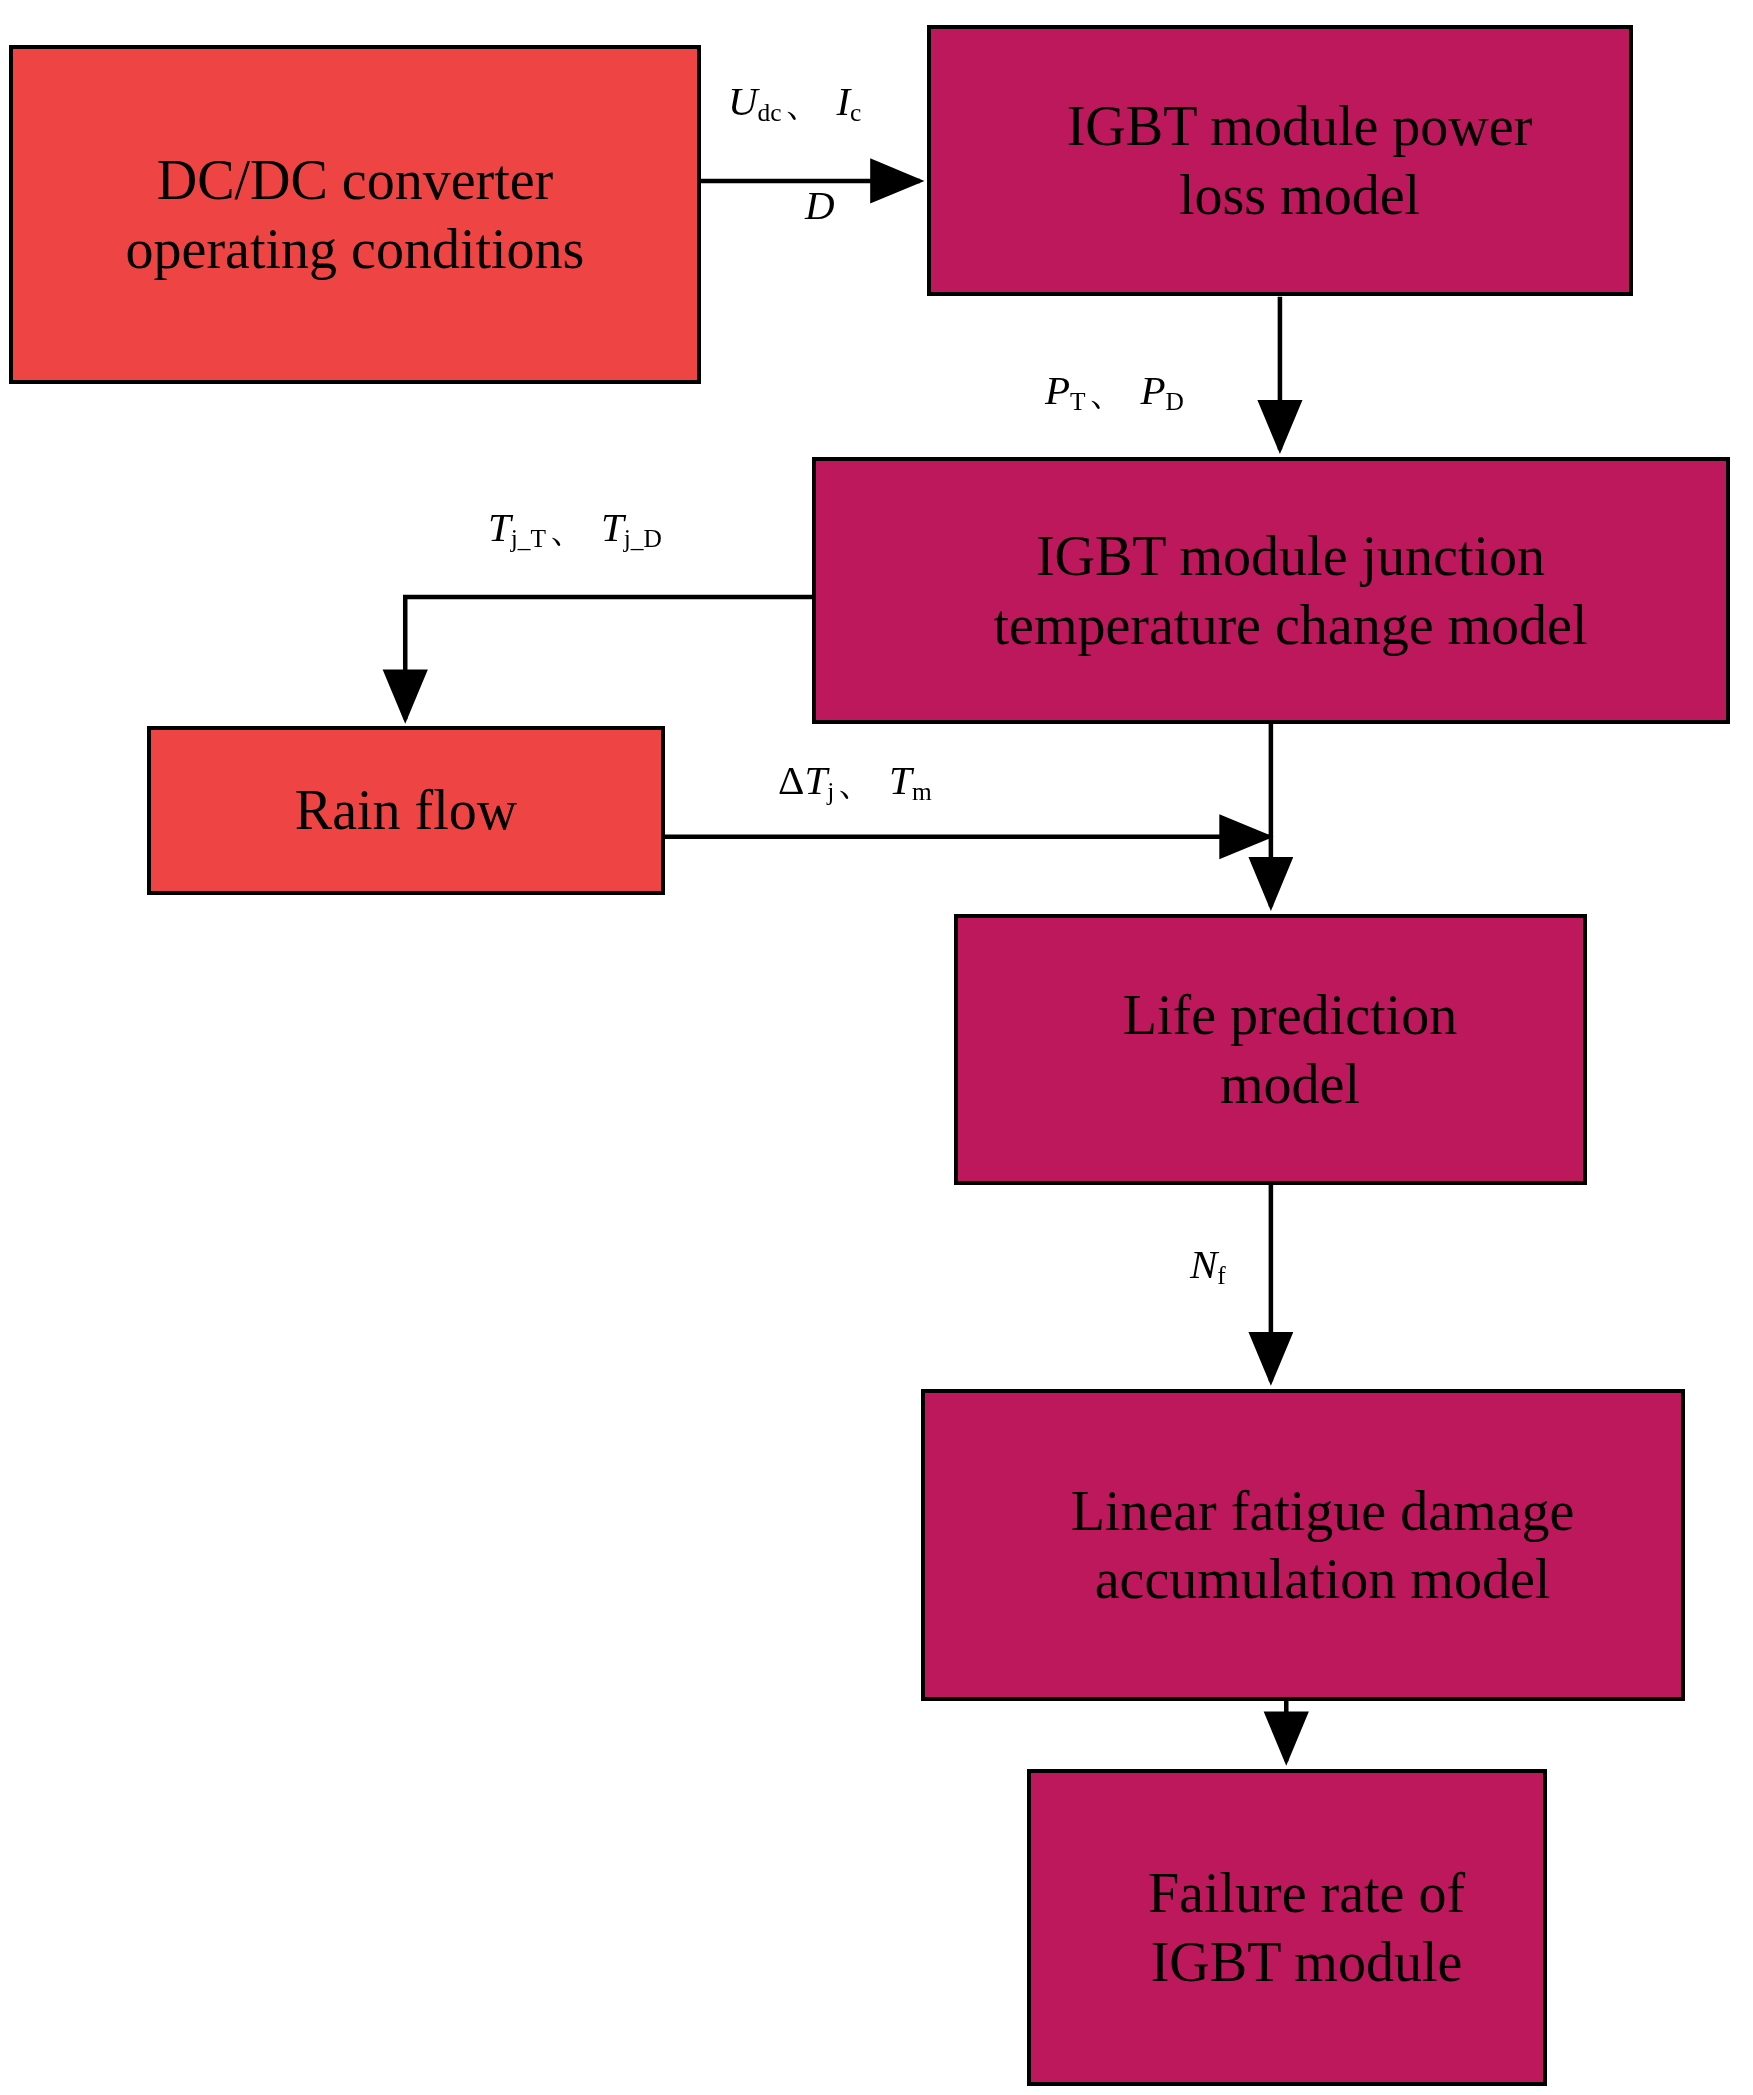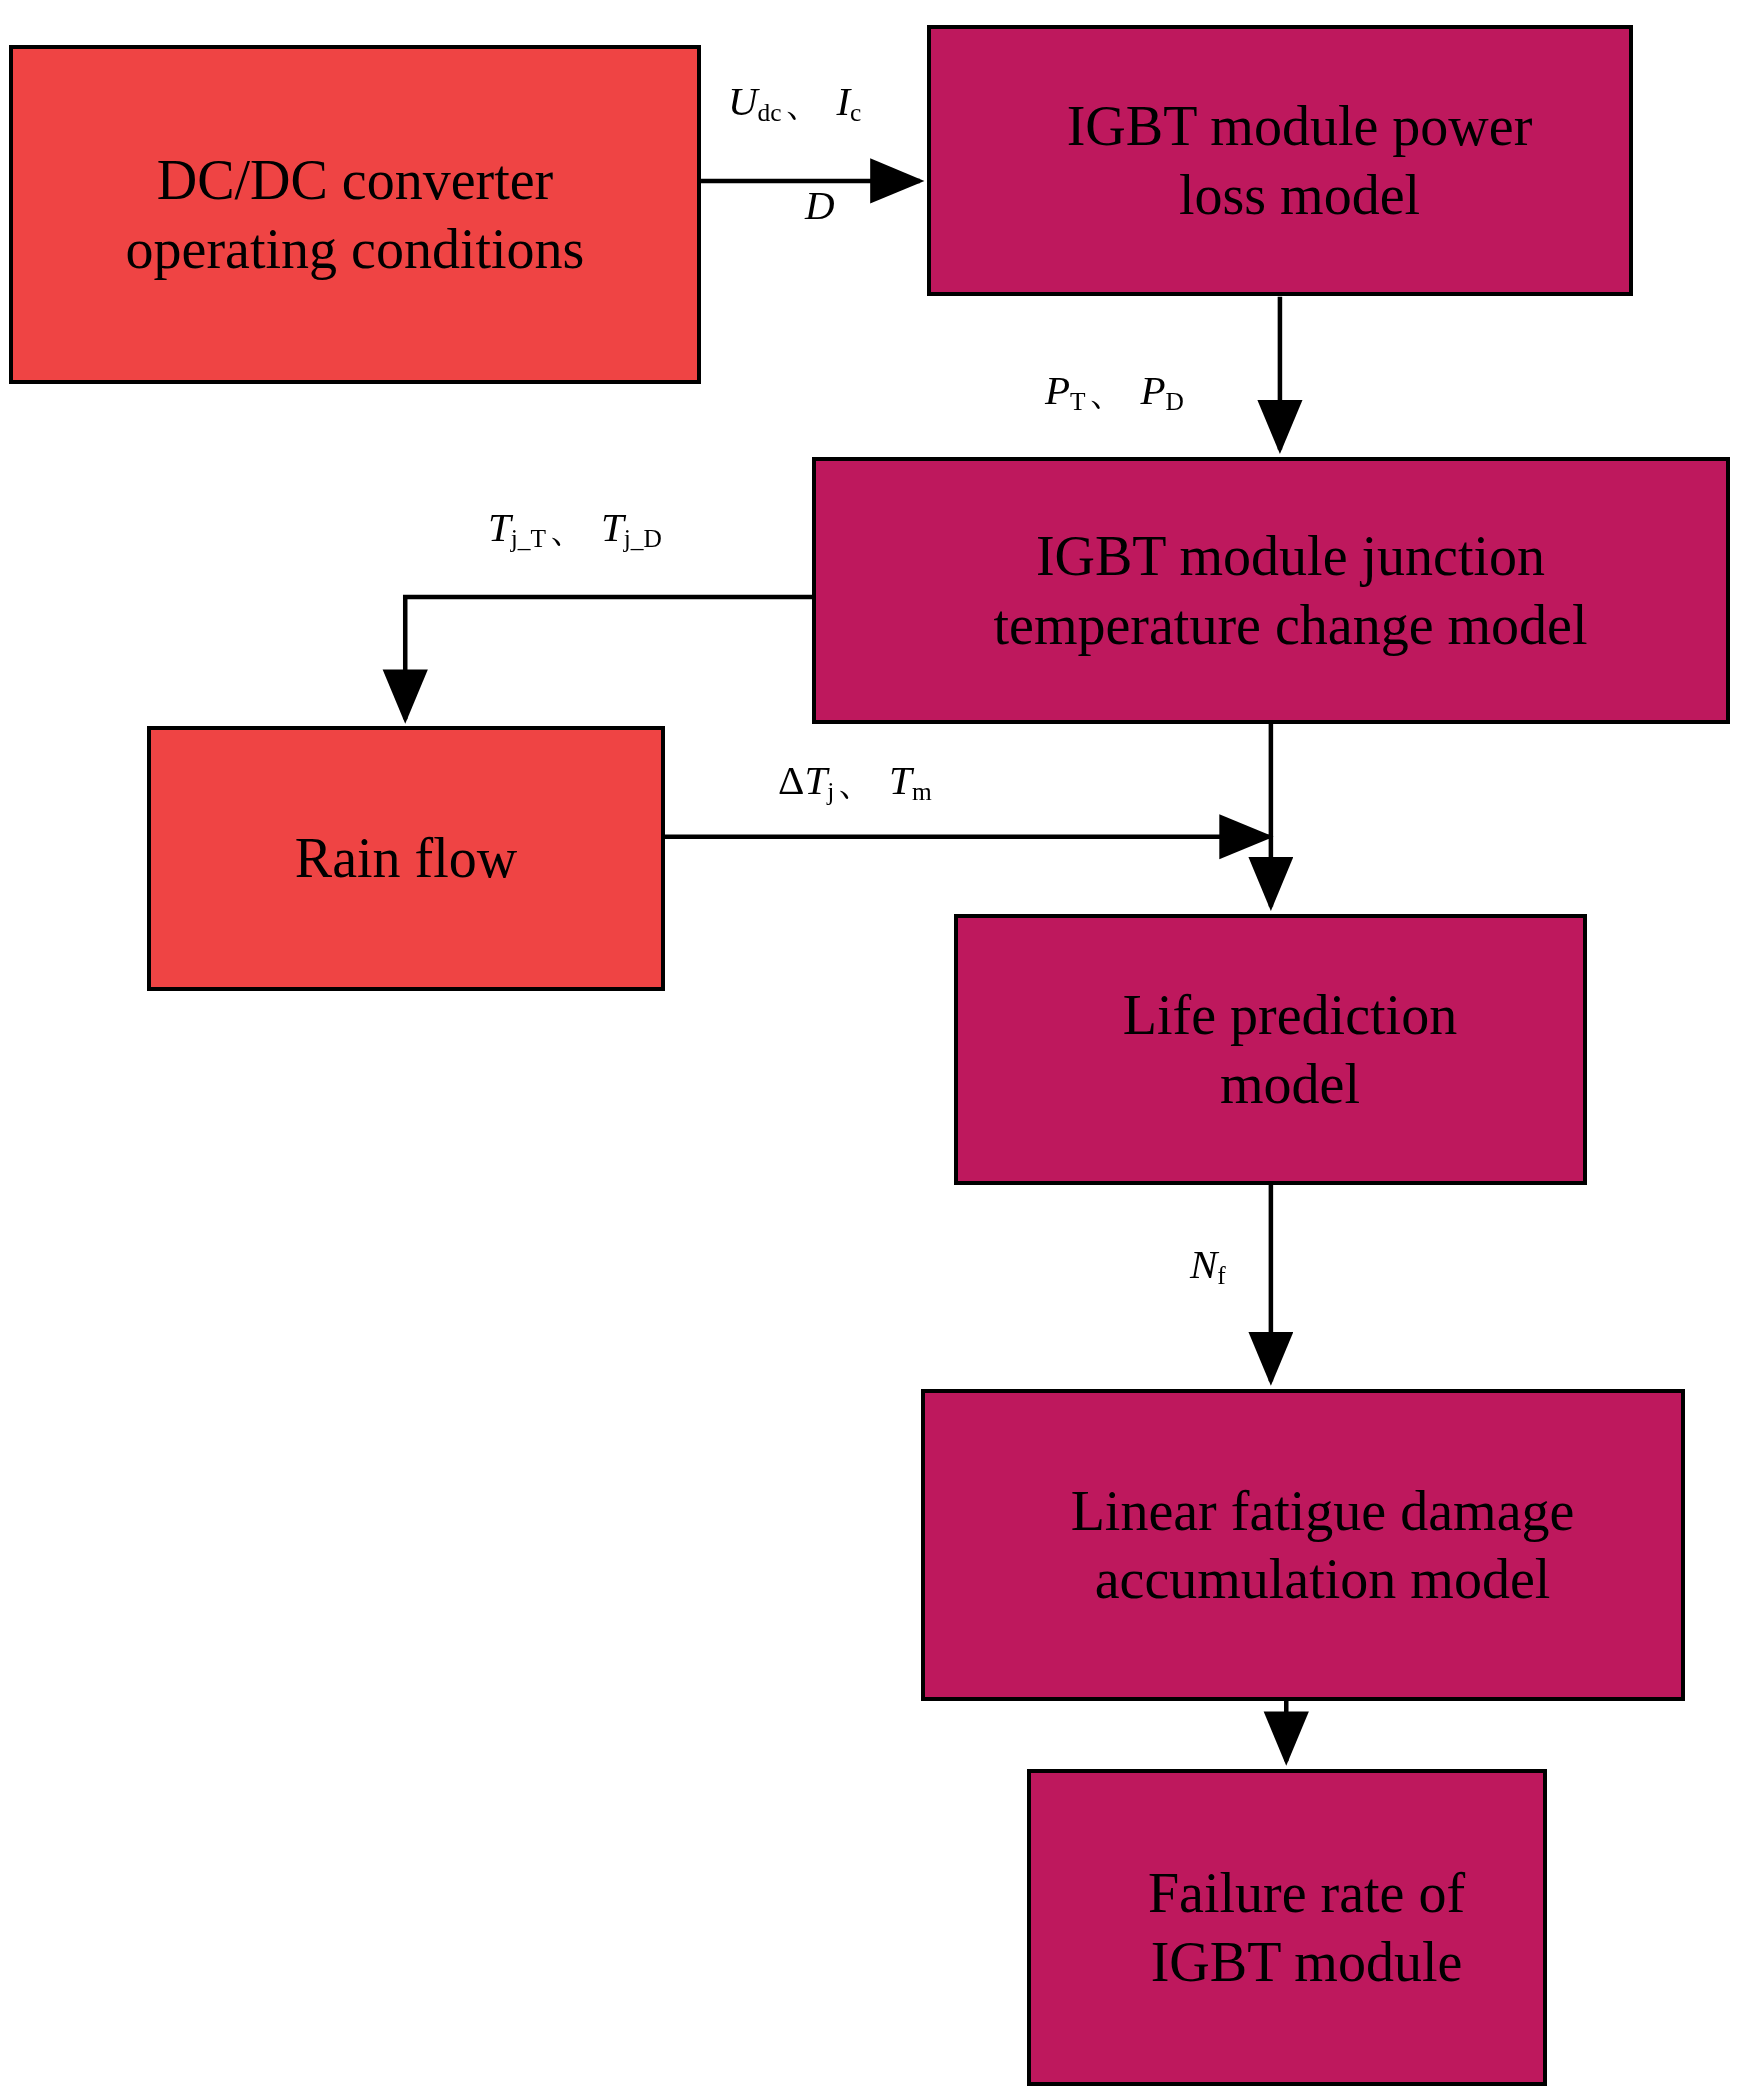--- a/index.html
+++ b/index.html
@@ -98,21 +98,21 @@
     </div>
   </div>
 
   <div class="node blue" style="left:812px; top:457px; width:918px; height:267px;">
     <div>
       <div>IGBT module junction</div>
       <div>temperature change model</div>
     </div>
   </div>
 
-  <div class="node yellow" style="left:147px; top:726px; width:518px; height:265px;">
+  <div class="node yellow" style="left:147px; top:726px; width:518px; height:169px;">
     <div>
       <div>Rain flow</div>
     </div>
   </div>
 
   <div class="node blue" style="left:954px; top:914px; width:633px; height:271px;">
     <div>
       <div>Life prediction</div>
       <div>model</div>
     </div>

